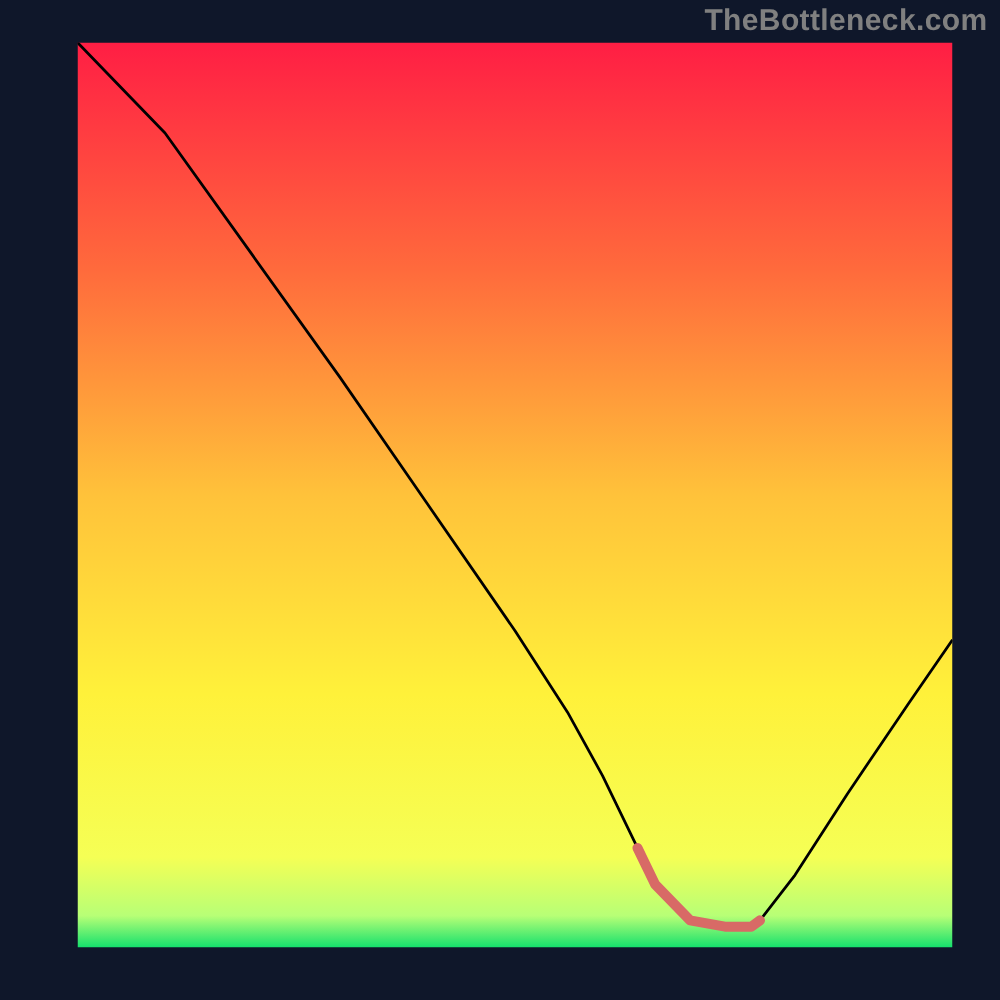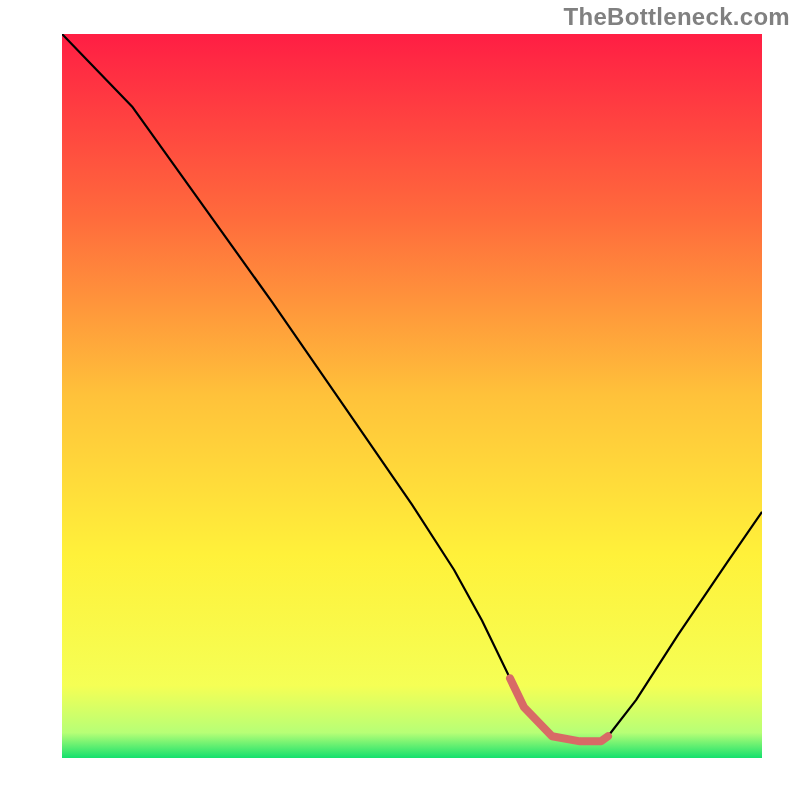--- a/index.html
+++ b/index.html
@@ -7,21 +7,21 @@
     width: 800px;
     height: 800px;
     overflow: hidden;
     background: #000;
     font-family: Arial, Helvetica, sans-serif;
   }
   .frame {
     position: relative;
     width: 800px;
     height: 800px;
-    background: #ffffff;
+    background: #0f172a;
   }
   .watermark {
     position: absolute;
     top: 3px;
     right: 10px;
     font-size: 24px;
     font-weight: 700;
     color: #808080;
     letter-spacing: 0.3px;
     z-index: 10;

